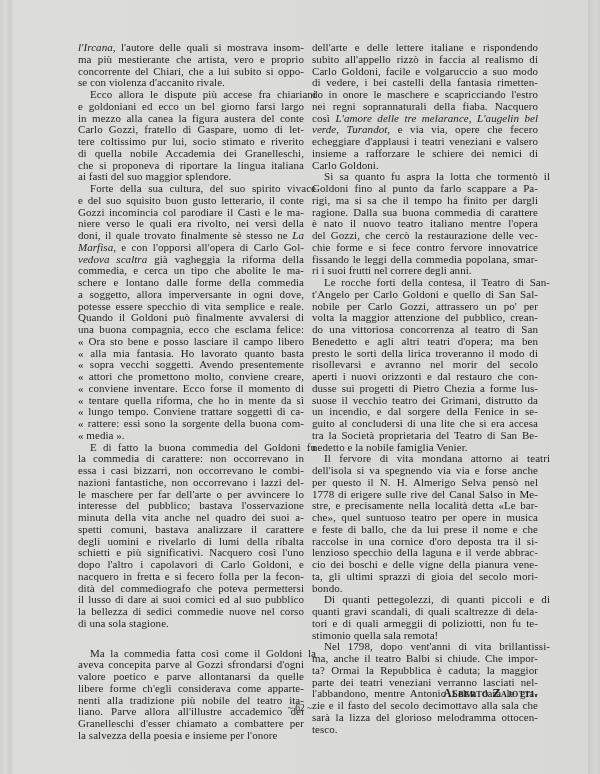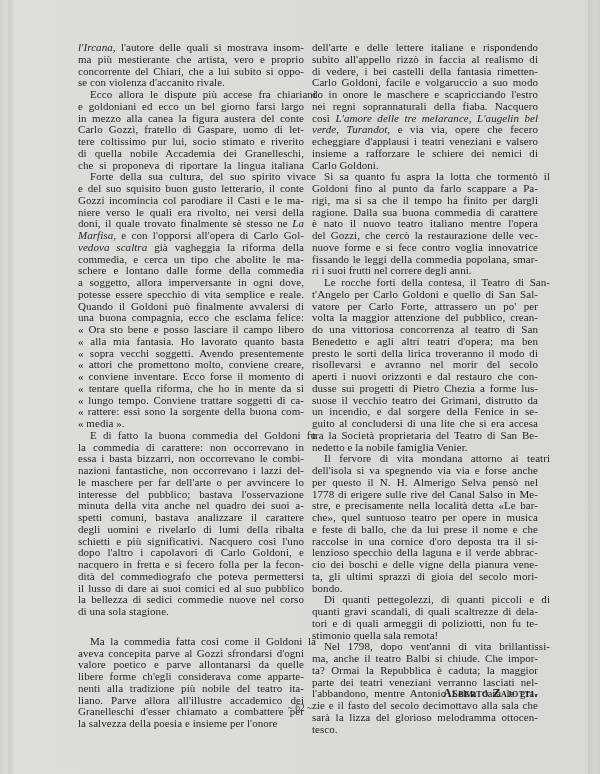--- a/index.html
+++ b/index.html
@@ -55,20 +55,21 @@
         <span class="line last" style="width: 100%; white-space: normal; overflow: hidden;"><span>se con violenza d'accanito rivale.</span></span>
       </div>
       <div class="para">
         <span class="line indent" style="width: 100%; white-space: normal; overflow: hidden;"><span>Ecco allora le dispute più accese fra chiariani</span></span>
         <span class="line" style="width: 100%; white-space: normal; overflow: hidden;"><span>e goldoniani ed ecco un bel giorno farsi largo</span></span>
         <span class="line" style="width: 100%; white-space: normal; overflow: hidden;"><span>in mezzo alla canea la figura austera del conte</span></span>
         <span class="line" style="width: 100%; white-space: normal; overflow: hidden;"><span>Carlo Gozzi, fratello di Gaspare, uomo di let-</span></span>
         <span class="line" style="width: 100%; white-space: normal; overflow: hidden;"><span>tere coltissimo pur lui, socio stimato e riverito</span></span>
         <span class="line" style="width: 100%; white-space: normal; overflow: hidden;"><span>di quella nobile Accademia dei Granelleschi,</span></span>
         <span class="line" style="width: 100%; white-space: normal; overflow: hidden;"><span>che si proponeva di riportare la lingua italiana</span></span>
+        <span class="line last" style="width: 100%; white-space: normal; overflow: hidden;"><span>ai fasti del suo maggior splendore.</span></span>
       </div>
       <div class="para">
         <span class="line indent" style="width: 100%; white-space: normal; overflow: hidden;"><span>Forte della sua cultura, del suo spirito vivace</span></span>
         <span class="line" style="width: 100%; white-space: normal; overflow: hidden;"><span>e del suo squisito buon gusto letterario, il conte</span></span>
         <span class="line" style="width: 100%; white-space: normal; overflow: hidden;"><span>Gozzi incomincia col parodiare il Casti e le ma-</span></span>
         <span class="line" style="width: 100%; white-space: normal; overflow: hidden;"><span>niere verso le quali era rivolto, nei versi della</span></span>
         <span class="line" style="width: 100%; white-space: normal; overflow: hidden;"><span>doni, il quale trovato finalmente sè stesso ne </span><i>La</i></span>
         <span class="line" style="width: 100%; white-space: normal; overflow: hidden;"><i>Marfisa</i><span>, e con l'opporsi all'opera di Carlo Gol-</span></span>
         <span class="line" style="width: 100%; white-space: normal; overflow: hidden;"><i>vedova scaltra</i><span> già vagheggia la riforma della</span></span>
         <span class="line" style="width: 100%; white-space: normal; overflow: hidden;"><span>commedia, e cerca un tipo che abolite le ma-</span></span>
@@ -83,21 +84,21 @@
         <span class="line" style="width: 100%; white-space: normal; overflow: hidden;"><span>« attori che promettono molto, conviene creare,</span></span>
         <span class="line" style="width: 100%; white-space: normal; overflow: hidden;"><span>« conviene inventare. Ecco forse il momento di</span></span>
         <span class="line" style="width: 100%; white-space: normal; overflow: hidden;"><span>« tentare quella riforma, che ho in mente da sì</span></span>
         <span class="line" style="width: 100%; white-space: normal; overflow: hidden;"><span>« lungo tempo. Conviene trattare soggetti di ca-</span></span>
         <span class="line" style="width: 100%; white-space: normal; overflow: hidden;"><span>« rattere: essi sono la sorgente della buona com-</span></span>
         <span class="line last" style="width: 100%; white-space: normal; overflow: hidden;"><span>« media ».</span></span>
       </div>
       <div class="para">
         <span class="line indent" style="width: 100%; white-space: normal; overflow: hidden;"><span>E di fatto la buona commedia del Goldoni fu</span></span>
         <span class="line" style="width: 100%; white-space: normal; overflow: hidden;"><span>la commedia di carattere: non occorrevano in</span></span>
-        <span class="line" style="width: 100%; white-space: normal; overflow: hidden;"><span>essa i basta bizzarri, non occorrevano le combi-</span></span>
+        <span class="line" style="width: 100%; white-space: normal; overflow: hidden;"><span>essa i casi bizzarri, non occorrevano le combi-</span></span>
         <span class="line" style="width: 100%; white-space: normal; overflow: hidden;"><span>nazioni fantastiche, non occorrevano i lazzi del-</span></span>
         <span class="line" style="width: 100%; white-space: normal; overflow: hidden;"><span>le maschere per far dell'arte o per avvincere lo</span></span>
         <span class="line" style="width: 100%; white-space: normal; overflow: hidden;"><span>interesse del pubblico; bastava l'osservazione</span></span>
         <span class="line" style="width: 100%; white-space: normal; overflow: hidden;"><span>minuta della vita anche nel quadro dei suoi a-</span></span>
         <span class="line" style="width: 100%; white-space: normal; overflow: hidden;"><span>spetti comuni, bastava analizzare il carattere</span></span>
         <span class="line" style="width: 100%; white-space: normal; overflow: hidden;"><span>degli uomini e rivelarlo di lumi della ribalta</span></span>
         <span class="line" style="width: 100%; white-space: normal; overflow: hidden;"><span>schietti e più significativi. Nacquero così l'uno</span></span>
         <span class="line" style="width: 100%; white-space: normal; overflow: hidden;"><span>dopo l'altro i capolavori di Carlo Goldoni, e</span></span>
         <span class="line" style="width: 100%; white-space: normal; overflow: hidden;"><span>nacquero in fretta e si fecero folla per la fecon-</span></span>
         <span class="line" style="width: 100%; white-space: normal; overflow: hidden;"><span>dità del commediografo che poteva permettersi</span></span>
@@ -113,45 +114,45 @@
         <span class="line" style="width: 100%; white-space: normal; overflow: hidden;"><span>nenti alla tradizione più nobile del teatro ita-</span></span>
         <span class="line" style="width: 100%; white-space: normal; overflow: hidden;"><span>liano. Parve allora all'illustre accademico dei</span></span>
         <span class="line" style="width: 100%; white-space: normal; overflow: hidden;"><span>Granelleschi d'esser chiamato a combattere per</span></span>
         <span class="line last" style="width: 100%; white-space: normal; overflow: hidden;"><span>la salvezza della poesia e insieme per l'onore</span></span>
       </div>
     </div>
   <div class="column col-right" id="col-right">
       <div class="para">
         <span class="line" style="width: 100%; white-space: normal; overflow: hidden;"><span>dell'arte e delle lettere italiane e rispondendo</span></span>
         <span class="line" style="width: 100%; white-space: normal; overflow: hidden;"><span>subito all'appello rizzò in faccia al realismo di</span></span>
+        <span class="line" style="width: 100%; white-space: normal; overflow: hidden;"><span>Carlo Goldoni, facile e volgaruccio a suo modo</span></span>
         <span class="line" style="width: 100%; white-space: normal; overflow: hidden;"><span>di vedere, i bei castelli della fantasia rimetten-</span></span>
-        <span class="line" style="width: 100%; white-space: normal; overflow: hidden;"><span>Carlo Goldoni, facile e volgaruccio a suo modo</span></span>
         <span class="line" style="width: 100%; white-space: normal; overflow: hidden;"><span>do in onore le maschere e scapricciando l'estro</span></span>
         <span class="line" style="width: 100%; white-space: normal; overflow: hidden;"><span>nei regni soprannaturali della fiaba. Nacquero</span></span>
         <span class="line" style="width: 100%; white-space: normal; overflow: hidden;"><span>così </span><i>L'amore delle tre melarance</i><span>, </span><i>L'augelin bel</i></span>
         <span class="line" style="width: 100%; white-space: normal; overflow: hidden;"><i>verde</i><span>, </span><i>Turandot</i><span>, e via via, opere che fecero</span></span>
         <span class="line" style="width: 100%; white-space: normal; overflow: hidden;"><span>echeggiare d'applausi i teatri veneziani e valsero</span></span>
         <span class="line" style="width: 100%; white-space: normal; overflow: hidden;"><span>insieme a rafforzare le schiere dei nemici di</span></span>
         <span class="line last" style="width: 100%; white-space: normal; overflow: hidden;"><span>Carlo Goldoni.</span></span>
       </div>
       <div class="para">
         <span class="line indent" style="width: 100%; white-space: normal; overflow: hidden;"><span>Si sa quanto fu aspra la lotta che tormentò il</span></span>
         <span class="line" style="width: 100%; white-space: normal; overflow: hidden;"><span>Goldoni fino al punto da farlo scappare a Pa-</span></span>
         <span class="line" style="width: 100%; white-space: normal; overflow: hidden;"><span>rigi, ma si sa che il tempo ha finito per dargli</span></span>
         <span class="line" style="width: 100%; white-space: normal; overflow: hidden;"><span>ragione. Dalla sua buona commedia di carattere</span></span>
         <span class="line" style="width: 100%; white-space: normal; overflow: hidden;"><span>è nato il nuovo teatro italiano mentre l'opera</span></span>
         <span class="line" style="width: 100%; white-space: normal; overflow: hidden;"><span>del Gozzi, che cercò la restaurazione delle vec-</span></span>
-        <span class="line" style="width: 100%; white-space: normal; overflow: hidden;"><span>nuove forme e si fece contro voglia innovatrice</span></span>
+        <span class="line" style="width: 100%; white-space: normal; overflow: hidden;"><span>chie forme e si fece contro fervore innovatrice</span></span>
         <span class="line" style="width: 100%; white-space: normal; overflow: hidden;"><span>fissando le leggi della commedia popolana, smar-</span></span>
         <span class="line last" style="width: 100%; white-space: normal; overflow: hidden;"><span>ri i suoi frutti nel correre degli anni.</span></span>
       </div>
       <div class="para">
         <span class="line indent" style="width: 100%; white-space: normal; overflow: hidden;"><span>Le rocche forti della contesa, il Teatro di San-</span></span>
         <span class="line" style="width: 100%; white-space: normal; overflow: hidden;"><span>t'Angelo per Carlo Goldoni e quello di San Sal-</span></span>
-        <span class="line" style="width: 100%; white-space: normal; overflow: hidden;"><span>vatore per Carlo Forte, attrassero un po' per</span></span>
+        <span class="line" style="width: 100%; white-space: normal; overflow: hidden;"><span>nobile per Carlo Gozzi, attrassero un po' per</span></span>
         <span class="line" style="width: 100%; white-space: normal; overflow: hidden;"><span>volta la maggior attenzione del pubblico, crean-</span></span>
         <span class="line" style="width: 100%; white-space: normal; overflow: hidden;"><span>do una vittoriosa concorrenza al teatro di San</span></span>
         <span class="line" style="width: 100%; white-space: normal; overflow: hidden;"><span>Benedetto e agli altri teatri d'opera; ma ben</span></span>
         <span class="line" style="width: 100%; white-space: normal; overflow: hidden;"><span>presto le sorti della lirica troveranno il modo di</span></span>
         <span class="line" style="width: 100%; white-space: normal; overflow: hidden;"><span>risollevarsi e avranno nel morir del secolo</span></span>
         <span class="line" style="width: 100%; white-space: normal; overflow: hidden;"><span>aperti i nuovi orizzonti e dal restauro che con-</span></span>
         <span class="line" style="width: 100%; white-space: normal; overflow: hidden;"><span>dusse sui progetti di Pietro Chezia a forme lus-</span></span>
         <span class="line" style="width: 100%; white-space: normal; overflow: hidden;"><span>suose il vecchio teatro dei Grimani, distrutto da</span></span>
         <span class="line" style="width: 100%; white-space: normal; overflow: hidden;"><span>un incendio, e dal sorgere della Fenice in se-</span></span>
         <span class="line" style="width: 100%; white-space: normal; overflow: hidden;"><span>guito al concludersi di una lite che si era accesa</span></span>

